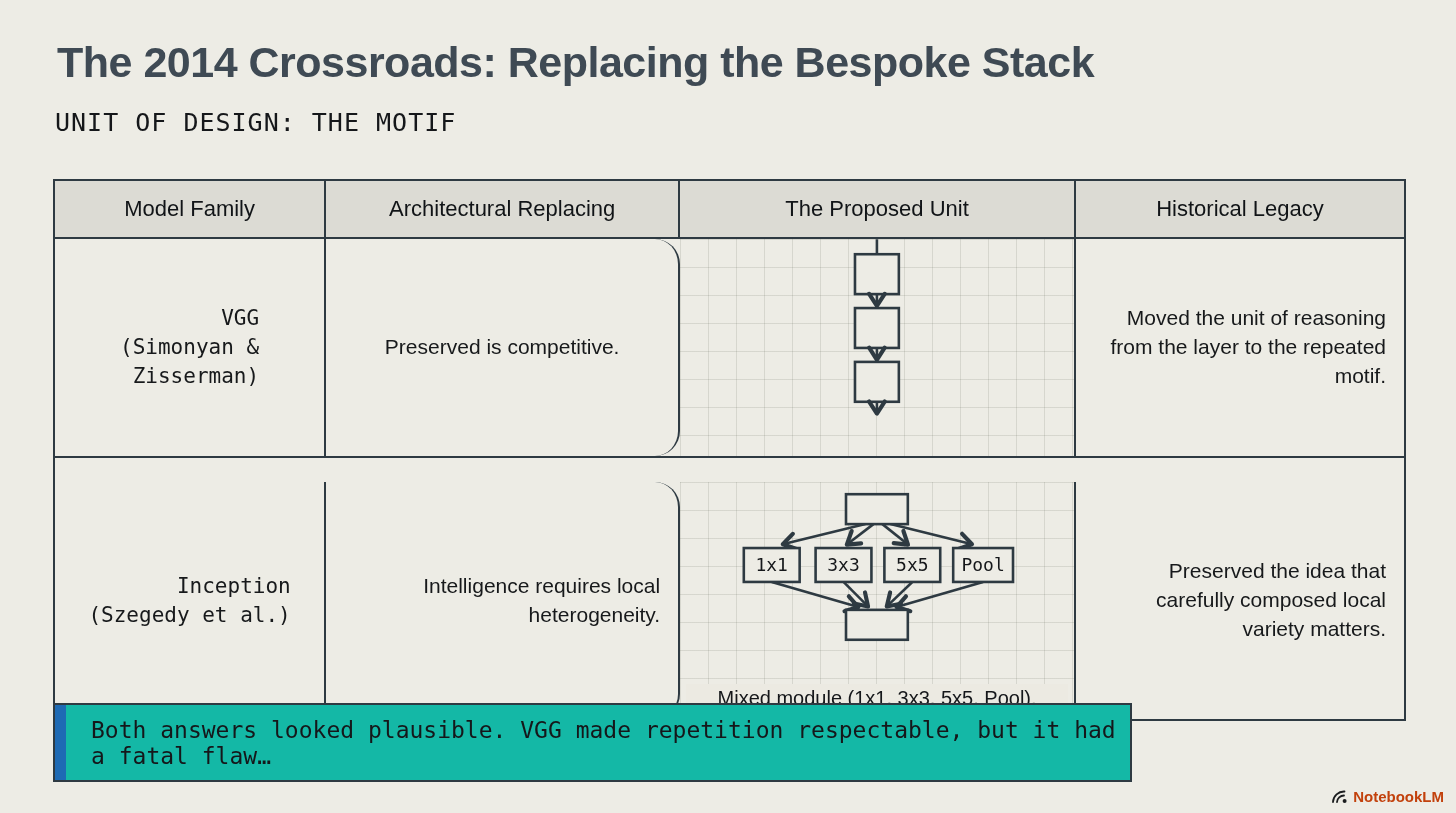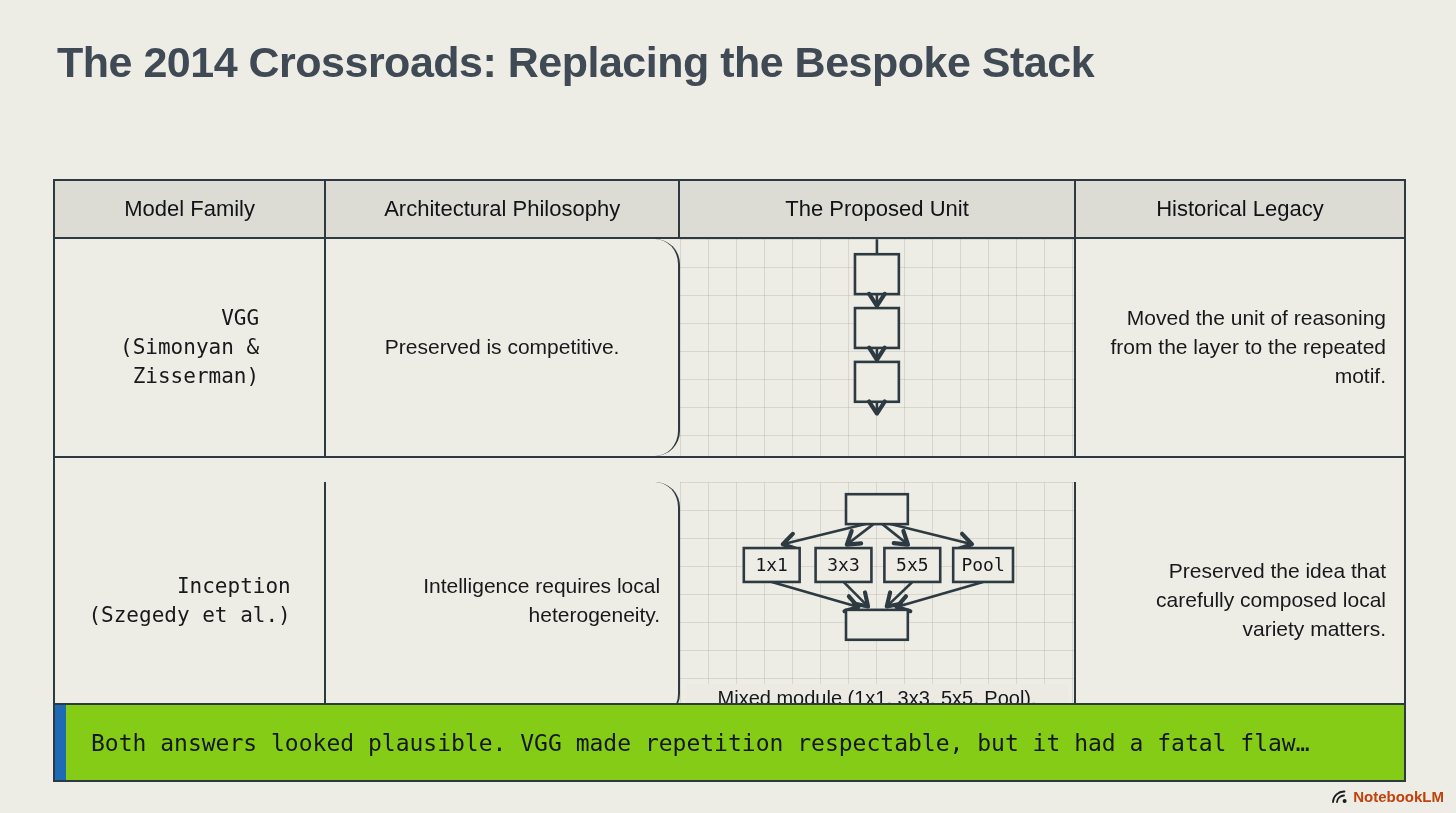--- a/index.html
+++ b/index.html
@@ -67,24 +67,24 @@
   .diagram-caption{
     position:absolute;left:6px;right:6px;bottom:4px;
     background:#eceae2;
     font-size:20px;text-align:center;
     padding:3px 0 5px 0;
     color:#15171a;
   }
 
   
   .callout{
-    position:absolute;left:53px;top:703px;width:1353px;height:79px;
+    position:absolute;left:53px;top:703px;width:1079px;height:79px;
     border:2px solid #2e3a42;
     box-sizing:border-box;
-    background:#84cc16;
+    background:#14b8a6;
     display:flex;align-items:center;
   }
   .callout-bar{
     position:absolute;left:0;top:0;bottom:0;width:11px;
     background:#1e6ab4;
   }
   .callout-text{
     font-family:"DejaVu Sans Mono","Liberation Mono",monospace;
     font-size:23px;color:#15171a;
     padding-left:36px;
@@ -97,26 +97,27 @@
     font-size:15px;font-weight:bold;color:#c2410c;
   }
   .brand-icon{display:inline-flex;}
 </style>
 </head>
 <body>
 
 <div class="slide">
 
   <div class="title">The 2014 Crossroads: Replacing the Bespoke Stack</div>
+  <div class="subtitle">UNIT OF DESIGN: THE MOTIF</div>
 
   <div class="cmp-table">
 
     <div class="t-row t-head">
       <div>Model Family</div>
-      <div>Architectural Philosophy</div>
+      <div>Architectural Replacing</div>
       <div>The Proposed Unit</div>
       <div>Historical Legacy</div>
     </div>
 
     <div class="t-row t-body1">
       <div class="cell-center mono-cell">VGG
 (Simonyan &amp;
 Zisserman)</div>
       <div class="cell-center sans-cell">Preserved is competitive.</div>
       <div class="grid-cell">

